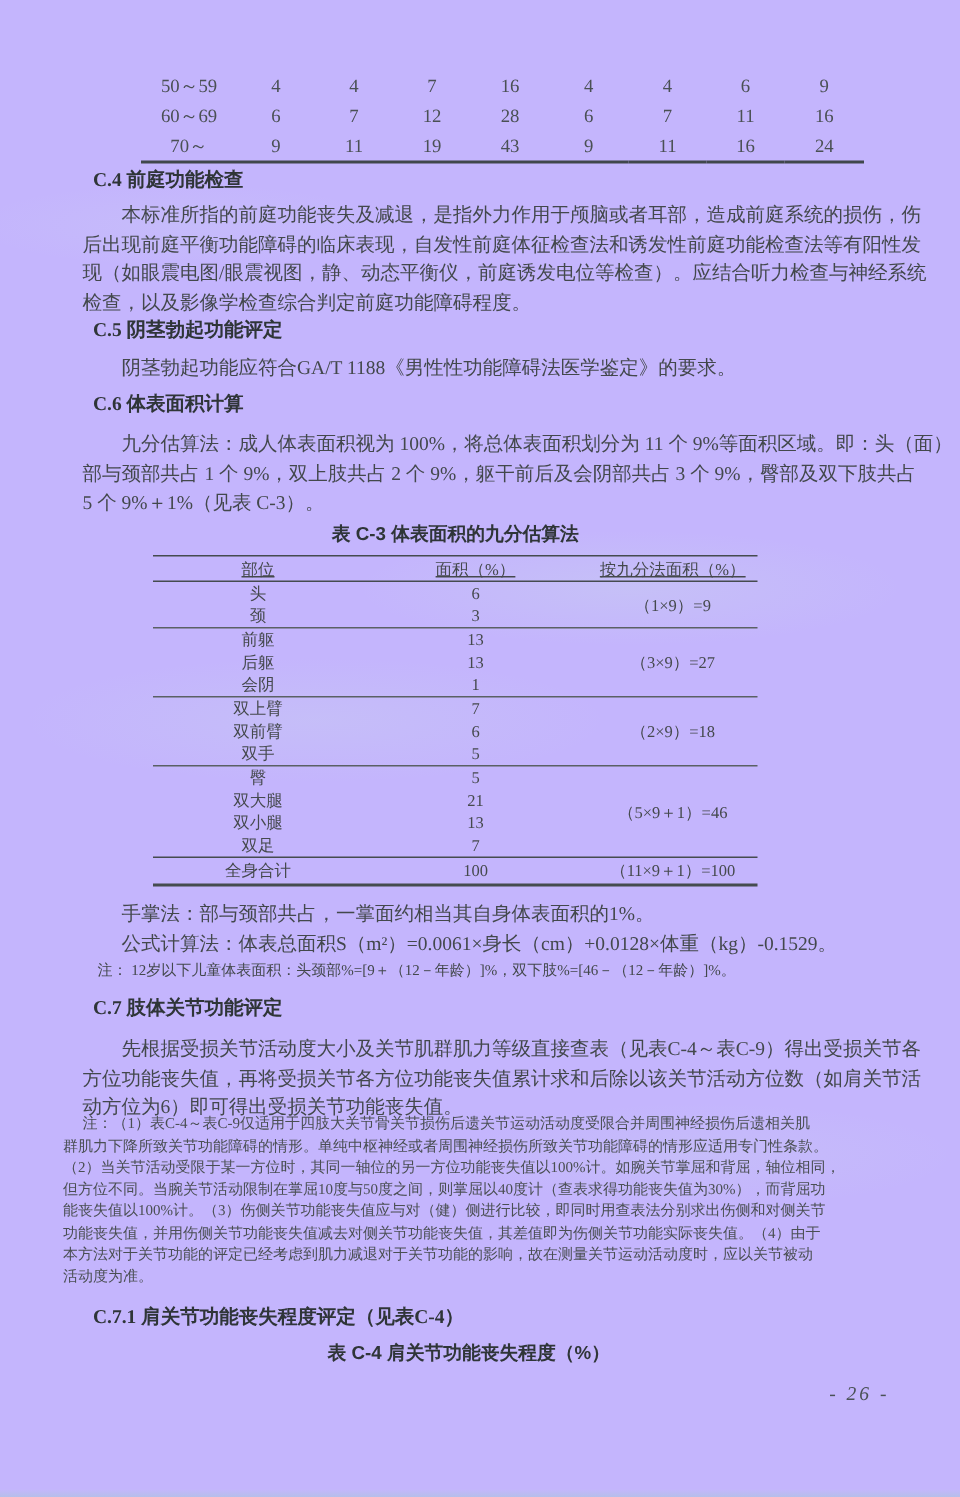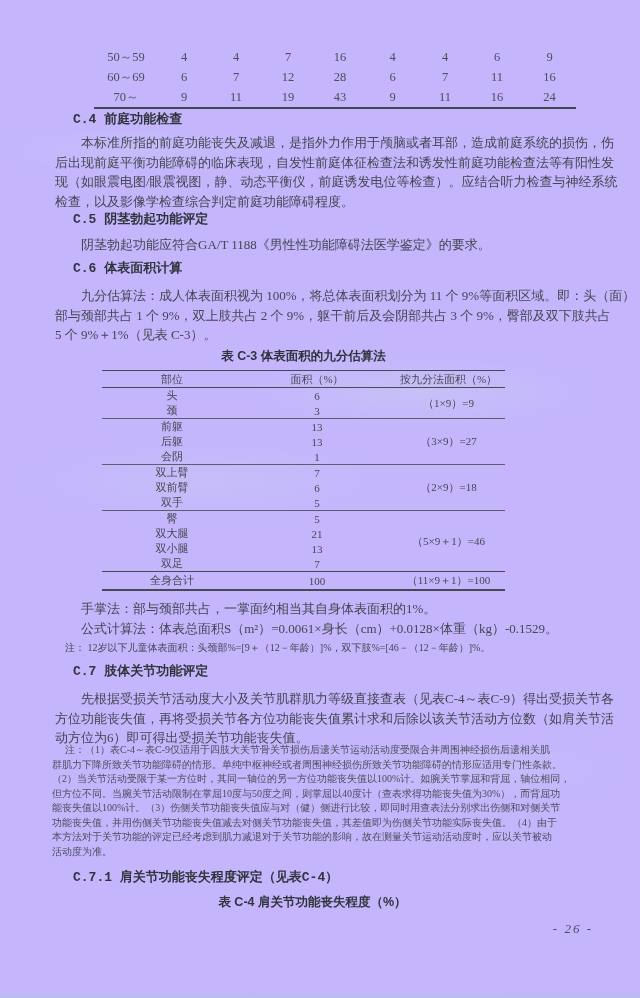--- a/index.html
+++ b/index.html
@@ -19,22 +19,22 @@
       radial-gradient(280px 60px at 210px 480px, rgba(203,221,232,0.22), transparent 70%),
       radial-gradient(240px 50px at 470px 770px, rgba(206,223,233,0.18), transparent 70%),
       radial-gradient(200px 40px at 120px 150px, rgba(210,226,235,0.15), transparent 70%);
   }
   .scan-edge {
     position:absolute; left:0; right:0; bottom:0; height:5px;
     background:linear-gradient(180deg, rgba(186,209,224,0.05), rgba(170,199,218,0.55));
   }
 
   .heading {
-    position:absolute; left:73px;
-    font-family:Liberation Mono, monospace;
+    position:absolute; left:62px;
+    font-family:Liberation Serif, serif;
     font-weight:bold; font-size:13px; line-height:16px; color:#2f3538;
     white-space:nowrap;
   }
 
   .para { position:absolute; left:55px; width:525px; font-size:13px; }
   .para .ln { height:19.5px; line-height:19.5px; white-space:nowrap;font-family:Liberation Serif, serif; }
   .ln.ind { padding-left:26px; }
   .ln.ind-sm { padding-left:10px; }
   .ln.small { font-size:10px; }
 
@@ -52,29 +52,29 @@
     position:absolute; text-align:center;
     font-family:"Liberation Sans","DejaVu Sans",sans-serif;
     font-weight:bold; font-size:12.5px; color:#2f3538; white-space:nowrap;
   }
   .c3 {
     position:absolute; left:102px; top:370px; width:403px;
     border-collapse:collapse; table-layout:fixed;
     font-size:11px; color:#45494d;
     border-top:1.5px solid #454b4f; border-bottom:2px solid #454b4f;
   }
-  .c3 th { font-weight:normal; height:16px; padding:0; text-align:center; white-space:nowrap; }
+  .c3 th { font-weight:normal; height:16px; padding:0; text-align:center; white-space:nowrap;text-decoration:underline; }
   .c3 td { height:15px; padding:0; text-align:center; white-space:nowrap; vertical-align:middle; }
   .c3 thead tr { border-bottom:1.5px solid #454b4f; }
   .c3 tr.gstart { border-top:1px solid #5a6064; }
   .c3 tr.total { border-top:1.5px solid #454b4f; }
   .c3 tr.total td { height:17px; }
 
   
-  .notes { position:absolute; left:52px; width:530px; font-size:10px; color:#4a4f53; }
+  .notes { position:absolute; left:42px; width:530px; font-size:10px; color:#4a4f53; }
   .notes .nln { height:14.5px; line-height:14.5px; white-space:nowrap; }
   .notes .nln.first { padding-left:13px; }
 
   .pageno {
     position:absolute; right:47px; top:921px;
     font-size:13px; letter-spacing:2px; color:#4a5156; white-space:nowrap;font-style:italic;
   }
 </style>
 </head>
 <body>

